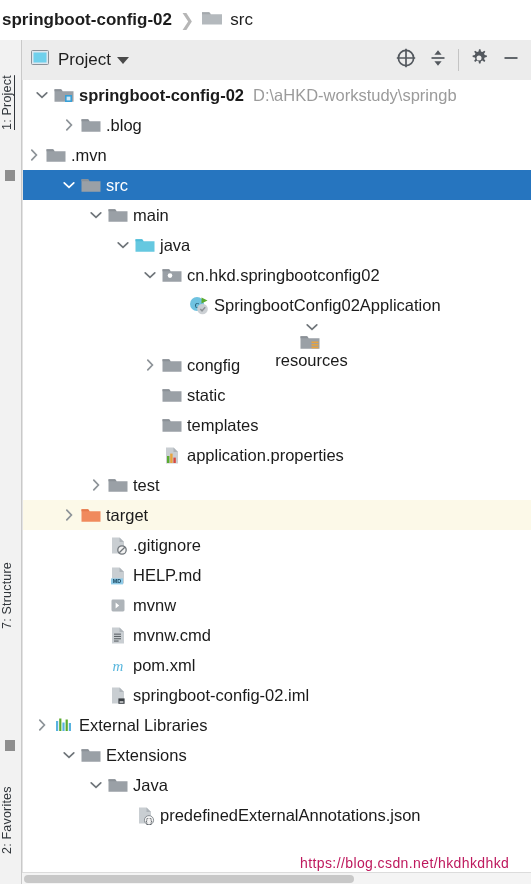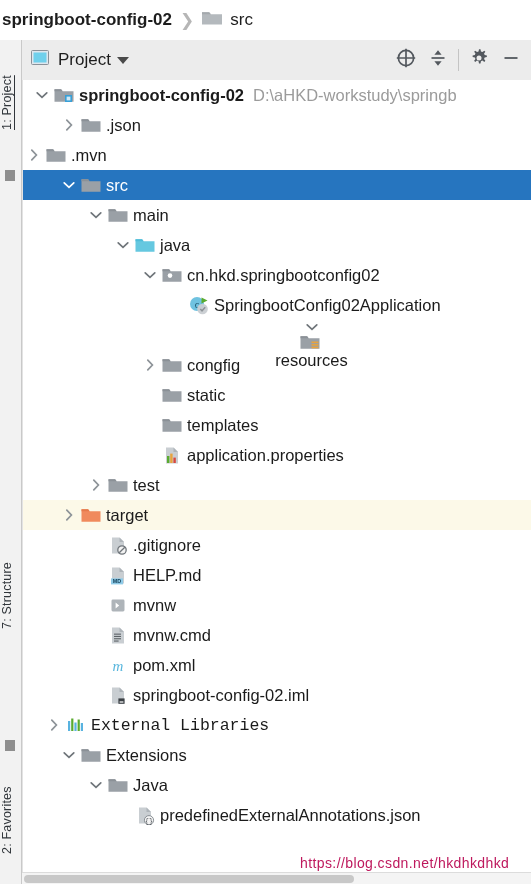--- a/index.html
+++ b/index.html
@@ -234,21 +234,21 @@
           <svg width="14" height="14" viewBox="0 0 14 14">
             <path d="M4.8 2.2L9.4 7l-4.6 4.8" stroke="#8d9398" stroke-width="1.7" fill="none" stroke-linecap="round"></path>
           </svg>
         </span>
         <span class="ico">
           <svg width="20" height="17" viewBox="0 0 20 17">
             <path d="M0.5 2.2h6.6l1.5 2H19.5v10.6H0.5z" fill="#9aa0a6"></path>
             <path d="M0.5 2.2h6.6l1.5 2H0.5z" fill="#8b9197"></path>
           </svg>
         </span>
-        <span class="label">.json</span>
+        <span class="label">.blog</span>
       </div>
       <div class="row" style="">
         <span class="twisty">
           <svg width="14" height="14" viewBox="0 0 14 14">
             <path d="M4.8 2.2L9.4 7l-4.6 4.8" stroke="#8d9398" stroke-width="1.7" fill="none" stroke-linecap="round"></path>
           </svg>
         </span>
         <span class="ico">
           <svg width="20" height="17" viewBox="0 0 20 17">
             <path d="M0.5 2.2h6.6l1.5 2H19.5v10.6H0.5z" fill="#9aa0a6"></path>
@@ -485,21 +485,21 @@
         <span class="ico">
           <svg width="19" height="19" viewBox="0 0 19 19">
             <path d="M3 1.5h7.5L15 6v11.5H3z" fill="#c9ced2"></path>
             <path d="M10.5 1.5L15 6h-4.5z" fill="#aeb4b9"></path>
             <rect x="9.4" y="12.4" width="6.2" height="5.4" fill="#3b4045"></rect>
             <rect x="10.6" y="15.4" width="3.8" height="1.2" fill="#ffffff"></rect>
           </svg>
         </span>
         <span class="label">springboot-config-02.iml</span>
       </div>
-      <div class="row" style="padding-left: 20px; font-family: Liberation Mono, monospace;">
+      <div class="row" style="padding-left: 8px;">
         <span class="twisty">
           <svg width="14" height="14" viewBox="0 0 14 14">
             <path d="M4.8 2.2L9.4 7l-4.6 4.8" stroke="#8d9398" stroke-width="1.7" fill="none" stroke-linecap="round"></path>
           </svg>
         </span>
         <span class="ico">
           <svg width="20" height="18" viewBox="0 0 20 18">
             <rect x="2" y="5" width="2.2" height="10" fill="#59b3e0"></rect>
             <rect x="5.2" y="2.5" width="2.2" height="12.5" fill="#5aab2f"></rect>
             <rect x="8.4" y="6.5" width="2.2" height="8.5" fill="#59b3e0"></rect>

